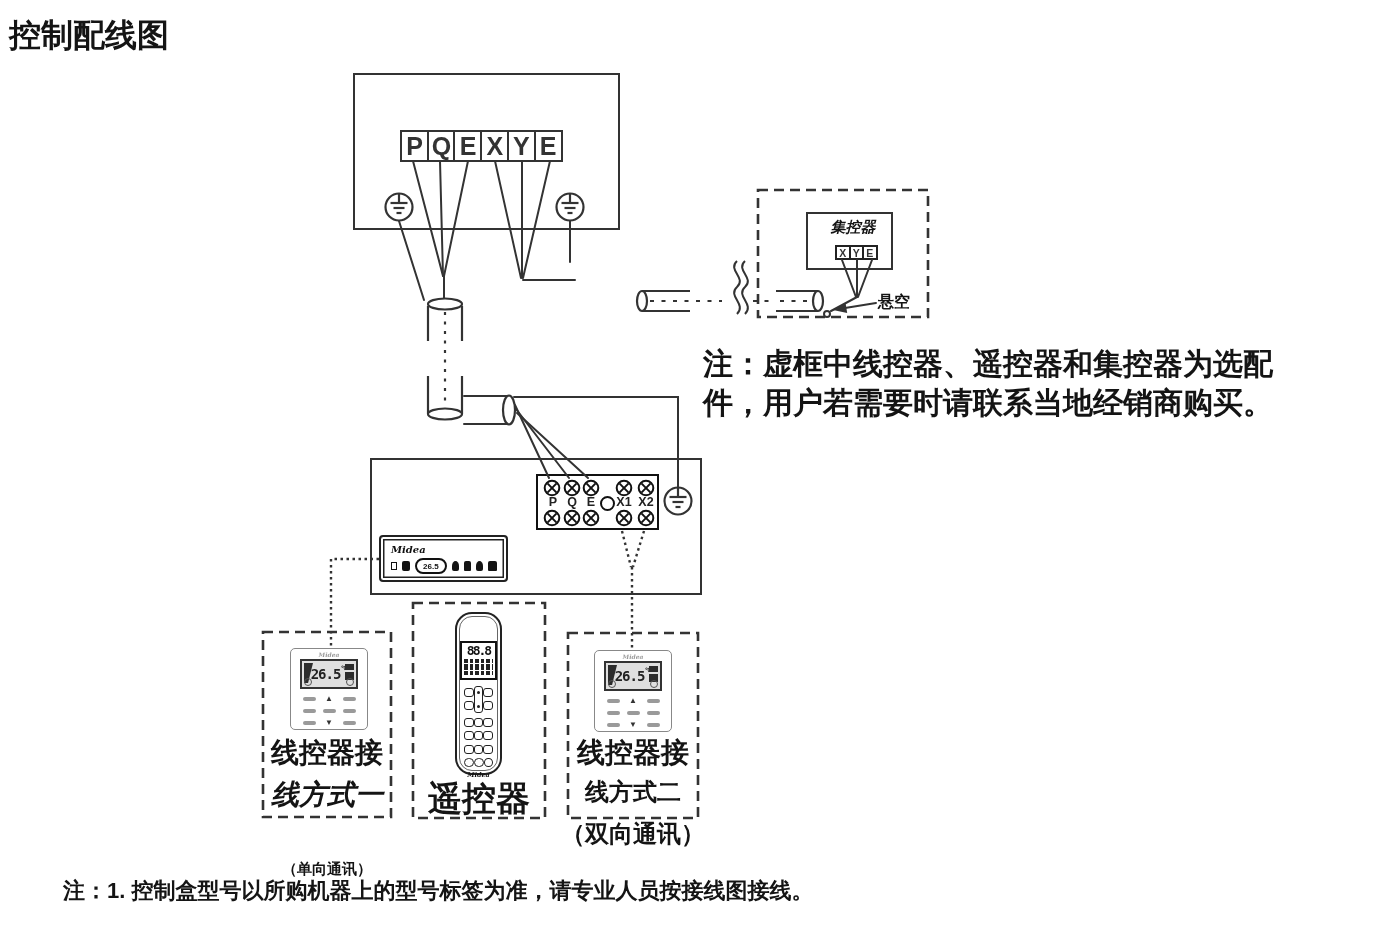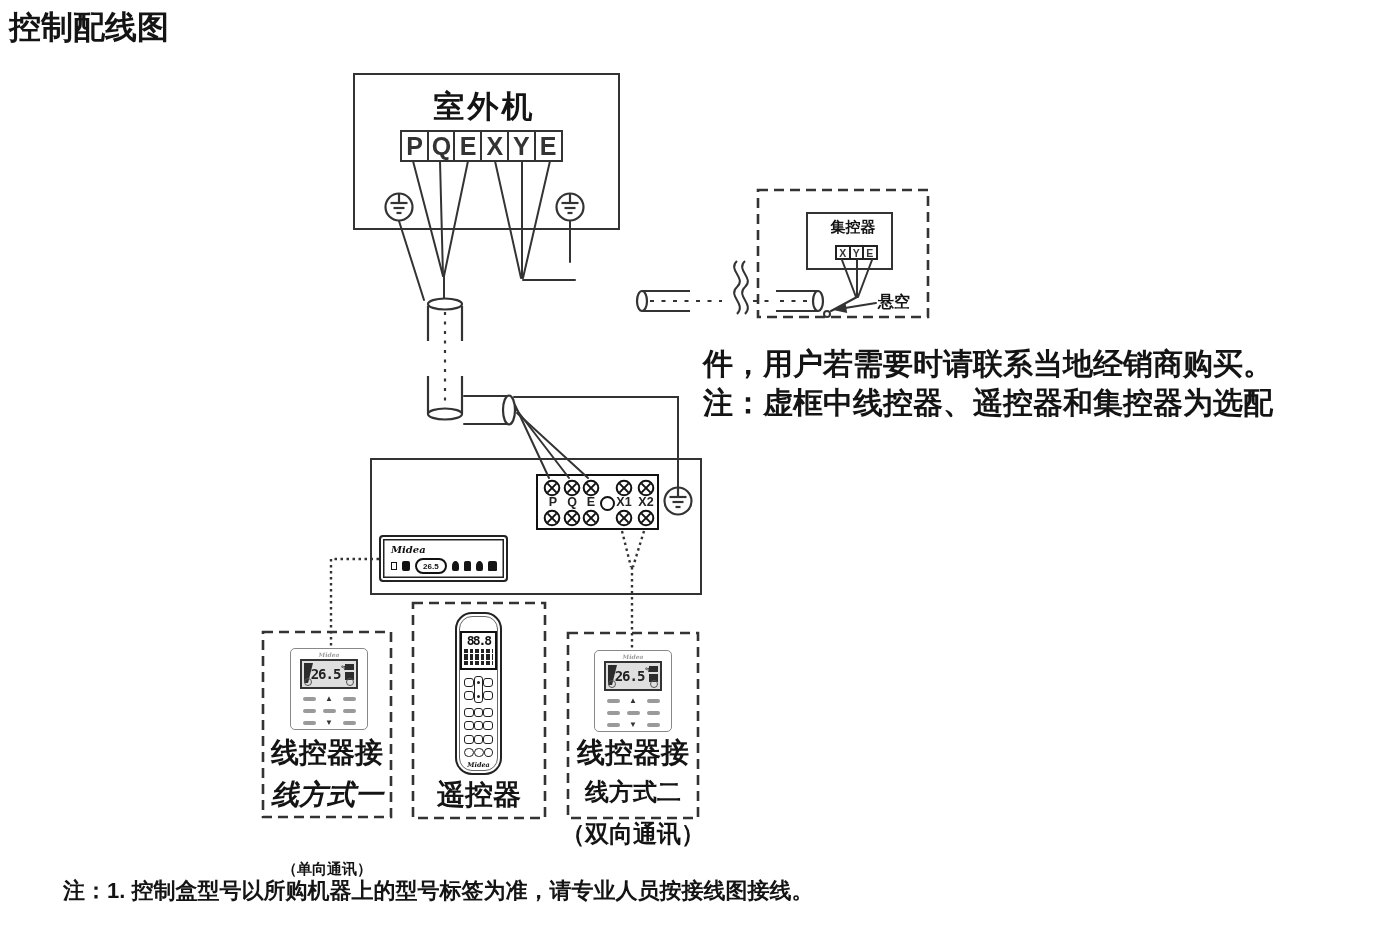--- a/index.html
+++ b/index.html
@@ -52,21 +52,21 @@
               background:linear-gradient(#2c2c2c 0 6px,#dfdfdf 6px 8px,#2c2c2c 8px 100%);}
   .lcd-dot{position:absolute;bottom:1px;width:6px;height:6px;border:1.3px solid #555;border-radius:50%;}
   .ctrl-btns{display:grid;grid-template-columns:1fr 1fr 1fr;grid-auto-rows:12px;
              margin-top:4px;padding:0 8px;align-items:center;justify-items:center;}
   .blk{width:13px;height:4px;background:#9a9a9a;border-radius:2px;display:inline-block;}
   .arr{font-size:8px;color:#333;line-height:10px;}
   
   #remote{width:47px;height:163px;border:2.6px solid #222;border-radius:17px;
           background:#fff;box-sizing:border-box;padding:2px;}
   #remote .inner{width:100%;height:100%;border:1.2px solid #666;border-radius:13px;
-                 box-sizing:border-box;padding-top:14px;}
+                 box-sizing:border-box;padding-top:24px;}
   .rlcd{width:37px;height:39px;margin:0 auto;border:2px solid #111;box-sizing:border-box;
         background:#fff;padding-top:1px;}
   .rdigits{font-family:"DejaVu Sans Mono",monospace;font-weight:bold;font-size:13px;
            letter-spacing:-2px;text-align:center;color:#111;line-height:14px;}
   .rseg{height:4px;margin:1px 2px 0 2px;background:repeating-linear-gradient(90deg,#222 0 3.5px,#fff 3.5px 5.5px);}
   .rseg.t{height:6px;}
   .rowA{display:flex;justify-content:space-between;align-items:center;padding:0 4px;margin-top:5px;height:28px;}
   .colAB{display:flex;flex-direction:column;gap:4px;}
   .rbtn{width:10px;height:9px;border:1.6px solid #222;border-radius:3px;box-sizing:border-box;background:#fff;}
   .tallb{width:12px;height:27px;border:1.6px solid #222;border-radius:3px;box-sizing:border-box;
@@ -77,45 +77,44 @@
   .rbrand{text-align:center;font-size:6.5px;margin-top:4px;}
   
   .caption{ text-align:center;}
   .note{font-weight:bold;color:#141414;}
 </style>
 </head>
 <body>
 
 <div id="canvas">
 
-  <div class="abs cn" style="left:9px;top:6px;font-size:32px;">控制配线图</div>
+  <div class="abs cn" style="left:9px;top:14px;font-size:32px;">控制配线图</div>
 
   <div class="abs solid-box" style="left:353px;top:73px;width:263px;height:153px;"></div>
-  <div class="abs cn caption" style="left:353px;top:86px;width:263px;font-size:31px;letter-spacing:3px;">室外机</div>
   <div class="abs strip" style="left:400px;top:130px;">
     <div class="cell">P</div>
     <div class="cell">Q</div>
     <div class="cell">E</div>
     <div class="cell">X</div>
     <div class="cell">Y</div>
     <div class="cell">E</div>
   </div>
 
   <div class="abs solid-box white" style="left:806px;top:212px;width:83px;height:54px;"></div>
-  <div class="abs cn caption" style="left:806px;top:218px;width:94px;font-size:15px;">集控器</div>
+  <div class="abs cn caption" style="left:806px;top:218px;width:94px;font-size:15px;font-style:italic;">集控器</div>
   <div class="abs strip mini-strip" style="left:835px;top:245px;">
     <div class="cell cn">X</div>
     <div class="cell cn">Y</div>
     <div class="cell cn">E</div>
   </div>
   <div class="abs cn" style="left:878px;top:292px;font-size:16px;">悬空</div>
 
   <div class="abs note" style="left:703px;top:344px;width:665px;font-size:30px;line-height:39px;">
+    <div>注：虚框中线控器、遥控器和集控器为选配</div>
     <div>件，用户若需要时请联系当地经销商购买。</div>
-    <div>注：虚框中线控器、遥控器和集控器为选配</div>
   </div>
 
   <div class="abs solid-box" style="left:370px;top:458px;width:328px;height:133px;"></div>
 
   <div id="block" class="abs" style="left:536px;top:474px;width:119px;height:52px;">
     <svg width="119" height="52" viewBox="0 0 119 52">
       <defs>
         <g id="g-scr" stroke="#111" stroke-width="2" fill="none">
           <circle r="7.3" fill="#fff"></circle>
           <line x1="-4.6" y1="-4.6" x2="4.6" y2="4.6"></line>
@@ -243,21 +242,21 @@
       <span class="blk"></span>
       <span class="arr">▼</span>
       <span class="blk"></span>
     </div>
   </div>
 
   <div class="abs cn caption" style="left:263px;top:734px;width:128px;font-size:28px;">线控器接</div>
   <div class="abs cn caption" style="left:263px;top:776px;width:128px;font-size:28px;font-style:italic;">线方式一</div>
   <div class="abs cn caption" style="left:252px;top:860px;width:150px;font-size:15px;">（单向通讯）</div>
 
-  <div class="abs cn caption" style="left:413px;top:776px;width:132px;font-size:28px;">遥控器</div>
+  <div class="abs cn caption" style="left:413px;top:776px;width:132px;font-size:34px;">遥控器</div>
 
   <div class="abs cn caption" style="left:568px;top:734px;width:130px;font-size:28px;">线控器接</div>
   <div class="abs cn caption" style="left:568px;top:776px;width:130px;font-size:24px;">线方式二</div>
   <div class="abs cn caption" style="left:558px;top:818px;width:150px;font-size:24px;">（双向通讯）</div>
 
   <div class="abs note" style="left:63px;top:876px;font-size:22px;">注：1. 控制盒型号以所购机器上的型号标签为准，请专业人员按接线图接线。</div>
 
   <svg class="abs" style="left:0;top:0;pointer-events:none;" width="1374" height="927" viewBox="0 0 1374 927">
     <defs>
       <g id="g-gnd" stroke="#333" stroke-width="2.2" fill="none">

